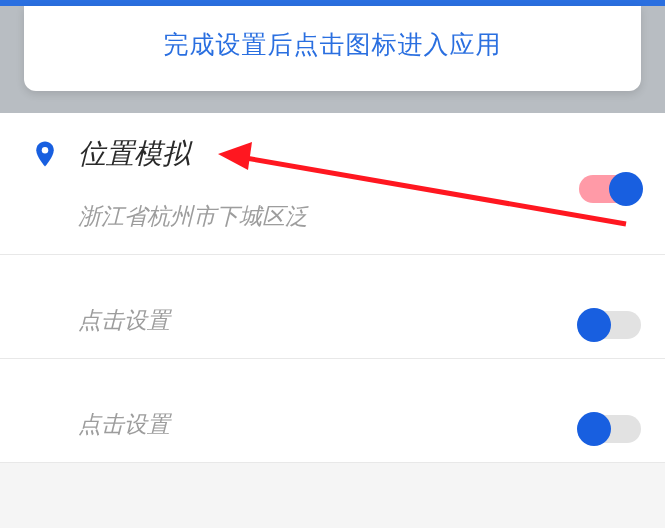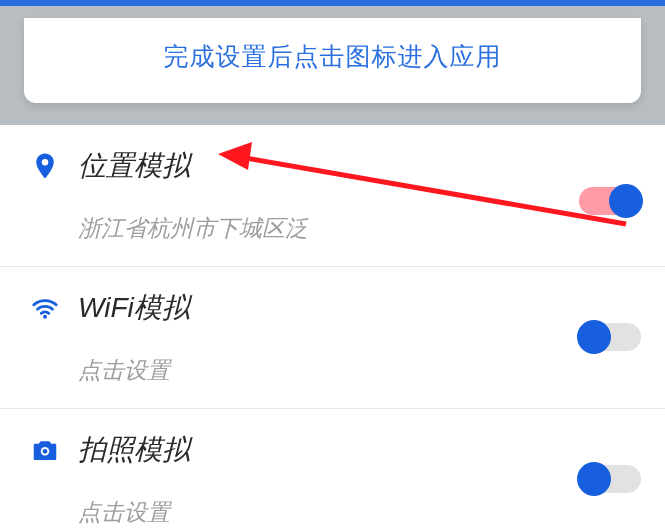--- a/index.html
+++ b/index.html
@@ -9,21 +9,21 @@
     background: #f5f5f5;
   }
 
   .top-strip {
     background: #2a6fe0;
     height: 6px;
   }
 
   .banner-wrap {
     background: #b8bdc2;
-    padding: 12px 24px 22px 24px;
+    padding: 0 24px 22px 24px;
     position: relative;
   }
   .banner-card {
     background: #ffffff;
     border-radius: 0 0 12px 12px;
     padding: 22px 12px 30px 12px;
     text-align: center;
     box-shadow: 0 3px 8px rgba(0,0,0,0.12);
   }
   .banner-text {
@@ -128,48 +128,27 @@
       </span>
       <span class="title">位置模拟</span>
     </div>
     <div class="sub">浙江省杭州市下城区泛</div>
     <div class="toggle on-right pos1">
       <div class="knob"></div>
     </div>
   </div>
 
   <div class="item">
-    <div class="row-main">
-      <span class="icon-slot">
-        <svg viewBox="0 0 24 24">
-          <path fill="none" stroke="#185fe0" stroke-width="2.2" stroke-linecap="round" d="M3 9.5c5-4.5 13-4.5 18 0"></path>
-          <path fill="none" stroke="#185fe0" stroke-width="2.2" stroke-linecap="round" d="M6 13c3.3-3 8.7-3 12 0"></path>
-          <path fill="none" stroke="#185fe0" stroke-width="2.2" stroke-linecap="round" d="M9 16.3c1.7-1.5 4.3-1.5 6 0"></path>
-          <circle cx="12" cy="19" r="1.6" fill="#185fe0"></circle>
-        </svg>
-      </span>
-      <span class="title">WiFi模拟</span>
-    </div>
     <div class="sub">点击设置</div>
     <div class="toggle track-light on-left pos2">
       <div class="knob"></div>
     </div>
   </div>
 
   <div class="item">
-    <div class="row-main">
-      <span class="icon-slot">
-        <svg viewBox="0 0 24 24">
-          <path fill="#185fe0" d="M4 7h3l1.5-2h7L17 7h3c.55 0 1 .45 1 1v11c0 .55-.45 1-1 1H4c-.55 0-1-.45-1-1V8c0-.55.45-1 1-1z"></path>
-          <circle cx="12" cy="13" r="3.4" fill="#ffffff"></circle>
-          <circle cx="12" cy="13" r="1.9" fill="#185fe0"></circle>
-        </svg>
-      </span>
-      <span class="title">拍照模拟</span>
-    </div>
     <div class="sub">点击设置</div>
     <div class="toggle track-light on-left pos3">
       <div class="knob"></div>
     </div>
   </div>
 
 </div>
 
 <div class="annot-arrow">
   <svg viewBox="0 0 420 96">

